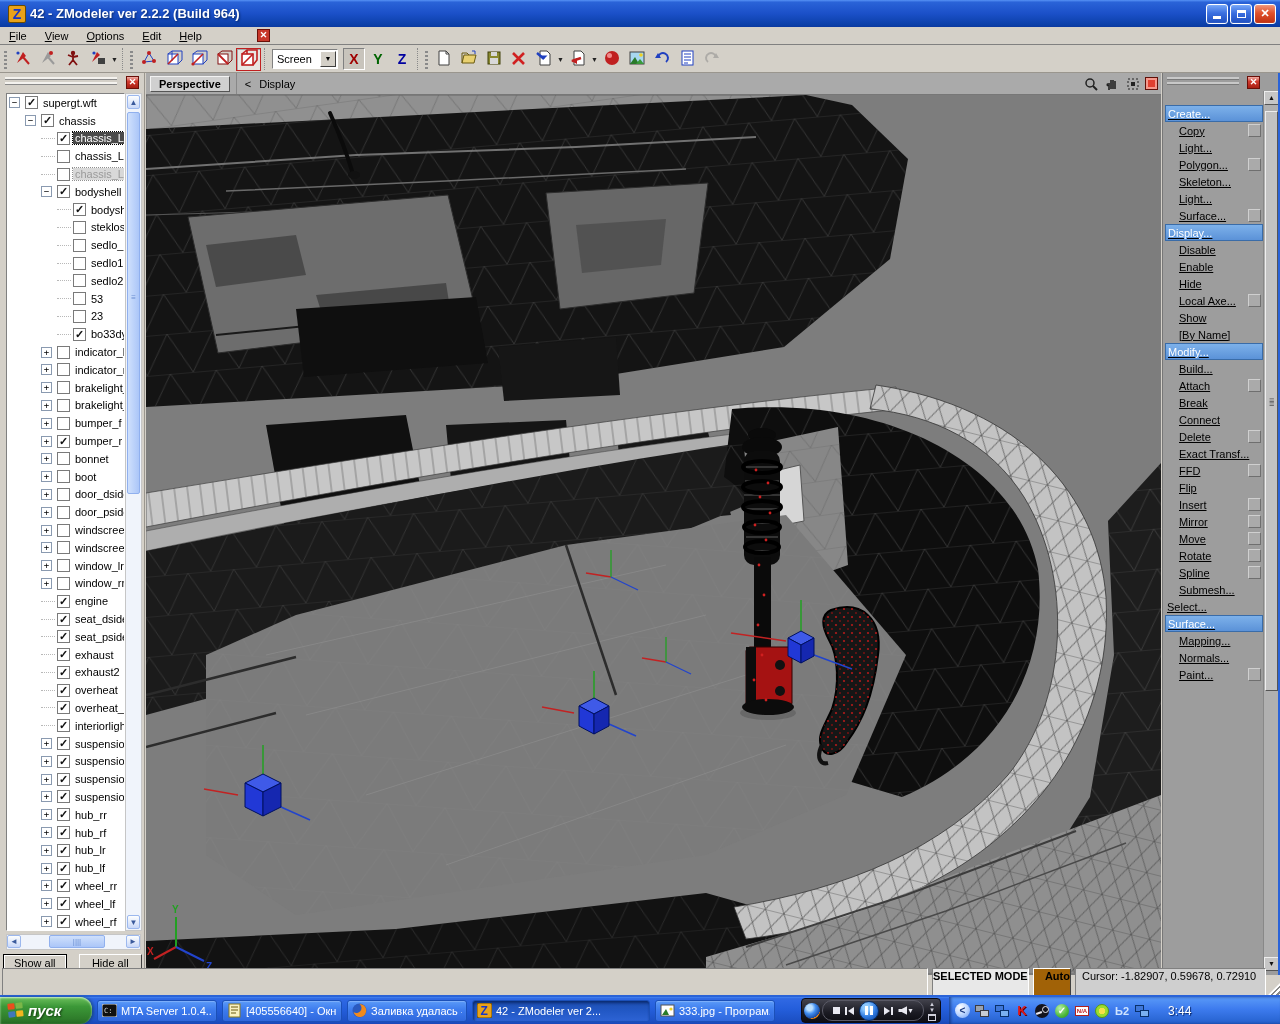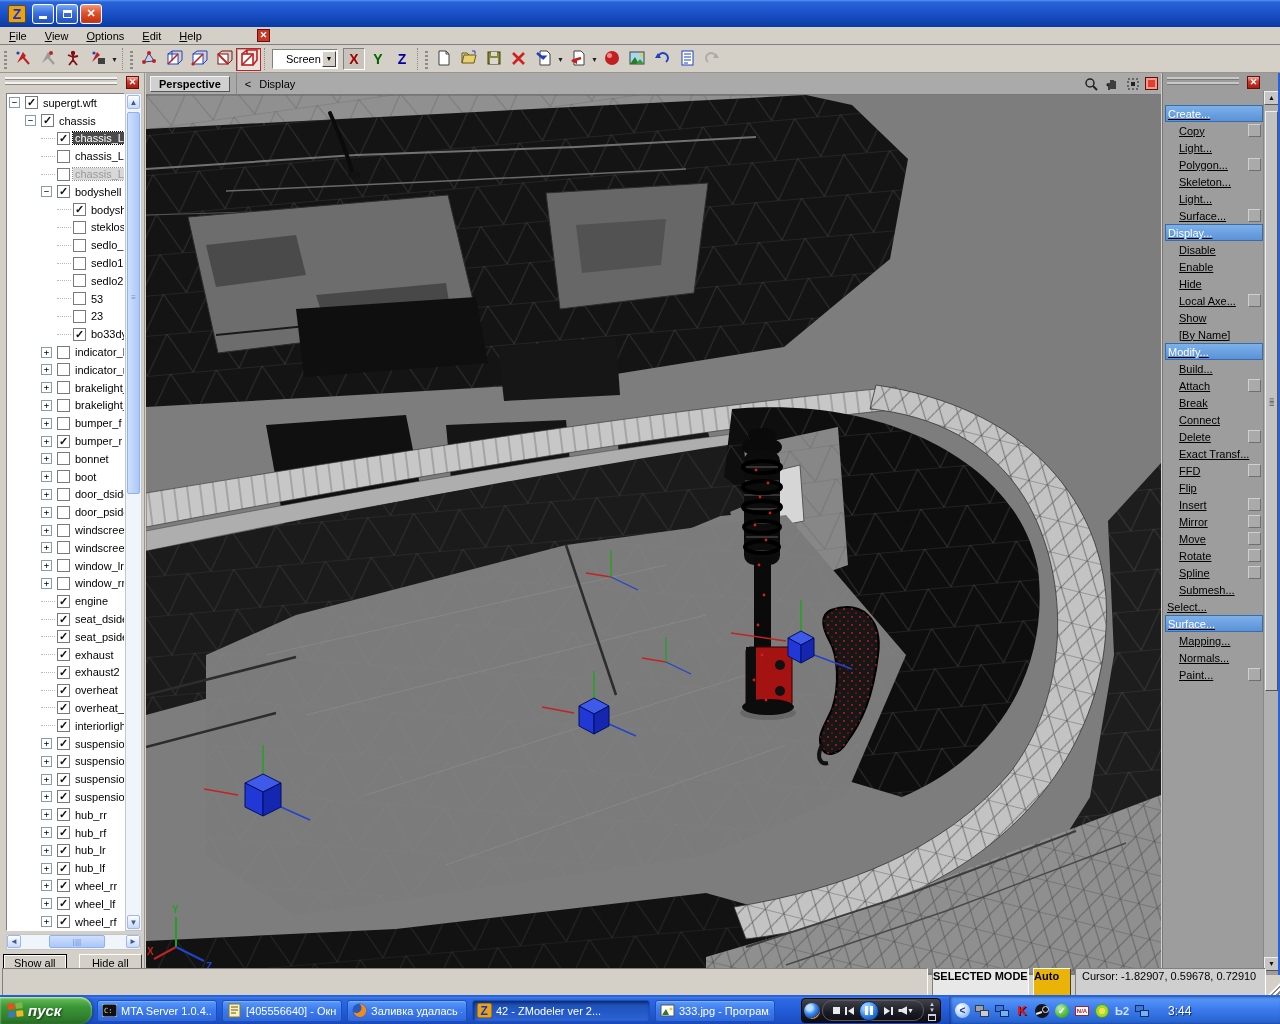--- a/index.html
+++ b/index.html
@@ -34,21 +34,21 @@
     border-bottom:1px solid #9a968e; display:flex; align-items:center; }
   .tb-grip { width:4px; height:20px; margin:0 3px 0 4px;
     background:repeating-linear-gradient(#d4d0c8 0 2px, #8a8a8a 2px 4px); width:3px; }
   .tb-sep { width:1px; height:22px; margin:0 3px; border-left:1px dotted #8a8a8a; }
   .tbtn { width:25px; height:23px; display:flex; align-items:center; justify-content:center; border:1px solid transparent; position:relative; }
   .tbtn.pressed { border:1px solid #c02020; background:#e8e6e2; box-shadow:inset 1px 1px 0 #aaa; }
   .tbtn.disabled { opacity:.45; filter:grayscale(1); }
   .tb-dd { width:9px; height:23px; font-size:7px; color:#222; display:flex; align-items:center; justify-content:center; }
   #screen-combo { width:66px; height:20px; background:#fff; border:1px solid; border-color:#808080 #fff #fff #808080;
     display:flex; align-items:center; margin:0 4px; }
-  #screen-combo .val { flex:1; padding-left:13px; }
+  #screen-combo .val { flex:1; padding-left:4px; }
   #screen-combo .dd { width:16px; height:16px; margin:1px; background:#d4d0c8; border:1px solid; border-color:#fff #404040 #404040 #fff;
     font-size:7px; text-align:center; line-height:14px; }
   .axisbtn { width:22px; height:22px; margin:0 1px; display:flex; align-items:center; justify-content:center;
     font-weight:bold; font-size:14px; border:1px solid transparent; }
   .axisbtn.on { border-color:#808080 #fff #fff #808080; background:#c8c4bc; }
 
   
   #main { position:absolute; left:0; top:73px; width:1280px; height:902px; background:#d4d0c8; }
 
   
@@ -117,21 +117,21 @@
   #cmd-thumb { position:absolute; left:1px; top:20px; width:13px; height:580px; background:#c2c2c2;
     border:1px solid; border-color:#eee #555 #555 #eee; }
   #cmd-thumb .grip { position:absolute; left:3px; top:286px; color:#555; font-size:9px; line-height:4px; }
   #win-right-edge { position:absolute; right:0; top:0; width:2px; height:902px; background:#2a63d8; }
 
   
   #statusbar { position:absolute; left:0; top:975px; width:1280px; height:20px; background:#d4d0c8; display:flex; align-items:center; }
   .sfield { border:1px solid; border-color:#808080 #fff #fff #808080; height:35px; line-height:15px; }
   #sf-empty { margin-left:2px; width:930px; background:#d4d0c8; }
   #sf-mode { width:98px; margin-left:4px; background:#e8e8e8; font-weight:bold; text-align:center; }
-  #sf-auto { width:38px; margin-left:4px; background:#eab308; border-color:#fff #404040 #404040 #fff; font-weight:bold; text-align:left; }
+  #sf-auto { width:38px; margin-left:4px; background:#a16207; border-color:#fff #404040 #404040 #fff; font-weight:bold; text-align:right; }
   #sf-cursor { width:192px; margin-left:4px; background:#cfcfcf; padding-left:6px; }
   #sf-grip { margin-left:2px; width:12px; height:12px; align-self:flex-end;
     background:repeating-linear-gradient(135deg,#fff 0 2px,#888 2px 4px); clip-path:polygon(100% 0,100% 100%,0 100%); }
   #win-bottom-edge { position:absolute; left:0; top:995px; width:1280px; height:2px; background:#2a63d8; }
 
   
   #taskbar { position:absolute; left:0; top:997px; width:1280px; height:27px;
     background:linear-gradient(#4584f0 0%, #3069e4 6%, #245edb 45%, #1c50c4 88%, #1948b8 100%); display:flex; align-items:center; }
   #start-btn { width:92px; height:27px; border-radius:0 12px 12px 0;
     background:linear-gradient(#6cc05c 0%, #3c9838 35%, #2f7d2b 80%, #256823 100%);
@@ -191,20 +191,21 @@
   
   .ic { display:inline-block; }
 </style>
 </head>
 <body>
 
 <div id="screen">
 
   <div id="titlebar">
     <div id="app-icon">Z</div>
+    <div id="title-text">42 - ZModeler ver 2.2.2 (Build 964)</div>
     <div class="winbtn">
         <span class="glyph-min"></span>
       </div>
     <div class="winbtn">
         <span class="glyph-restore"></span>
       </div>
     <div class="winbtn close">
         <span>✕</span>
       </div>
   </div>

